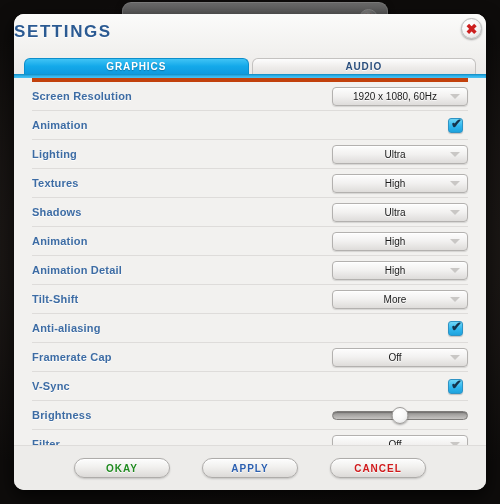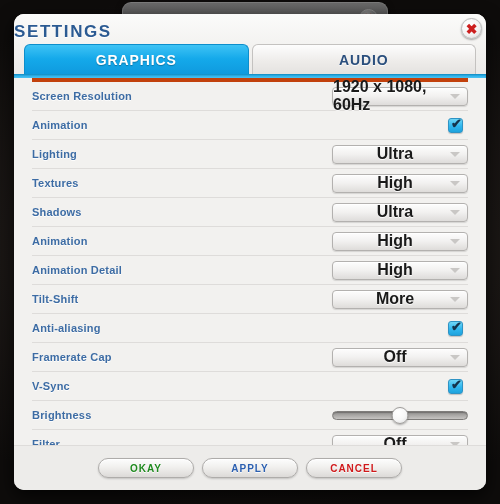--- a/index.html
+++ b/index.html
@@ -140,29 +140,29 @@
     height: 24px;
     flex: none;
     display: flex;
     align-items: flex-end;
     padding: 0 10px;
     gap: 3px;
     background: linear-gradient(to bottom, #f2f1ef 0%, #eceae8 100%);
   }
   .tab {
     flex: 1;
-    height: 30px;
+    height: 16px;
     border-radius: 6px 6px 0 0;
     border: 1px solid #c4c2c0;
     border-bottom: none;
     box-sizing: border-box;
     display: flex;
     align-items: center;
     justify-content: center;
-    font-size: 14px;
+    font-size: 10px;
     font-weight: bold;
     letter-spacing: 0.9px;
     cursor: pointer;
     background: linear-gradient(to bottom, #fdfdfd 0%, #eeecea 55%, #e4e2e0 100%);
     color: #2b4f7d;
     text-shadow: 0 1px 0 rgba(255,255,255,0.85);
   }
   .tab.active {
     background: linear-gradient(to bottom, #3fc3f5 0%, #14a9ea 48%, #0f9ade 100%);
     border-color: #0d8ecb;
@@ -209,22 +209,22 @@
     border: 1px solid #b3b1af;
     box-sizing: border-box;
     background: linear-gradient(to bottom, #fdfdfd 0%, #f2f1f0 48%, #dedcda 100%);
     box-shadow: 0 1px 1px rgba(0,0,0,0.12), 0 1px 0 rgba(255,255,255,0.9) inset;
     display: flex;
     align-items: center;
     justify-content: center;
     cursor: pointer;
   }
   .dropdown-value {
-    font-size: 16px;
-    font-weight: bold;
+    font-size: 10px;
+    font-weight: normal;
     color: #1a1a1a;
     text-shadow: 0 1px 0 rgba(255,255,255,0.8);
     padding-right: 10px;
   }
   .dropdown-arrow {
     position: absolute;
     right: 7px;
     top: 50%;
     margin-top: -2px;
     width: 0; height: 0;
@@ -289,21 +289,21 @@
     transform: translateX(-50%);
   }
 
   
   #footer {
     flex: none;
     height: 44px;
     display: flex;
     align-items: center;
     justify-content: center;
-    gap: 8px;
+    gap: 32px;
     background: #edecea;
     border-top: 1px solid #dedcda;
   }
   .footer-btn {
     width: 96px;
     height: 20px;
     border-radius: 11px;
     border: 1px solid #aeacaa;
     box-sizing: border-box;
     background: linear-gradient(to bottom, #fdfdfd 0%, #f1f0ee 45%, #dcdad8 100%);

